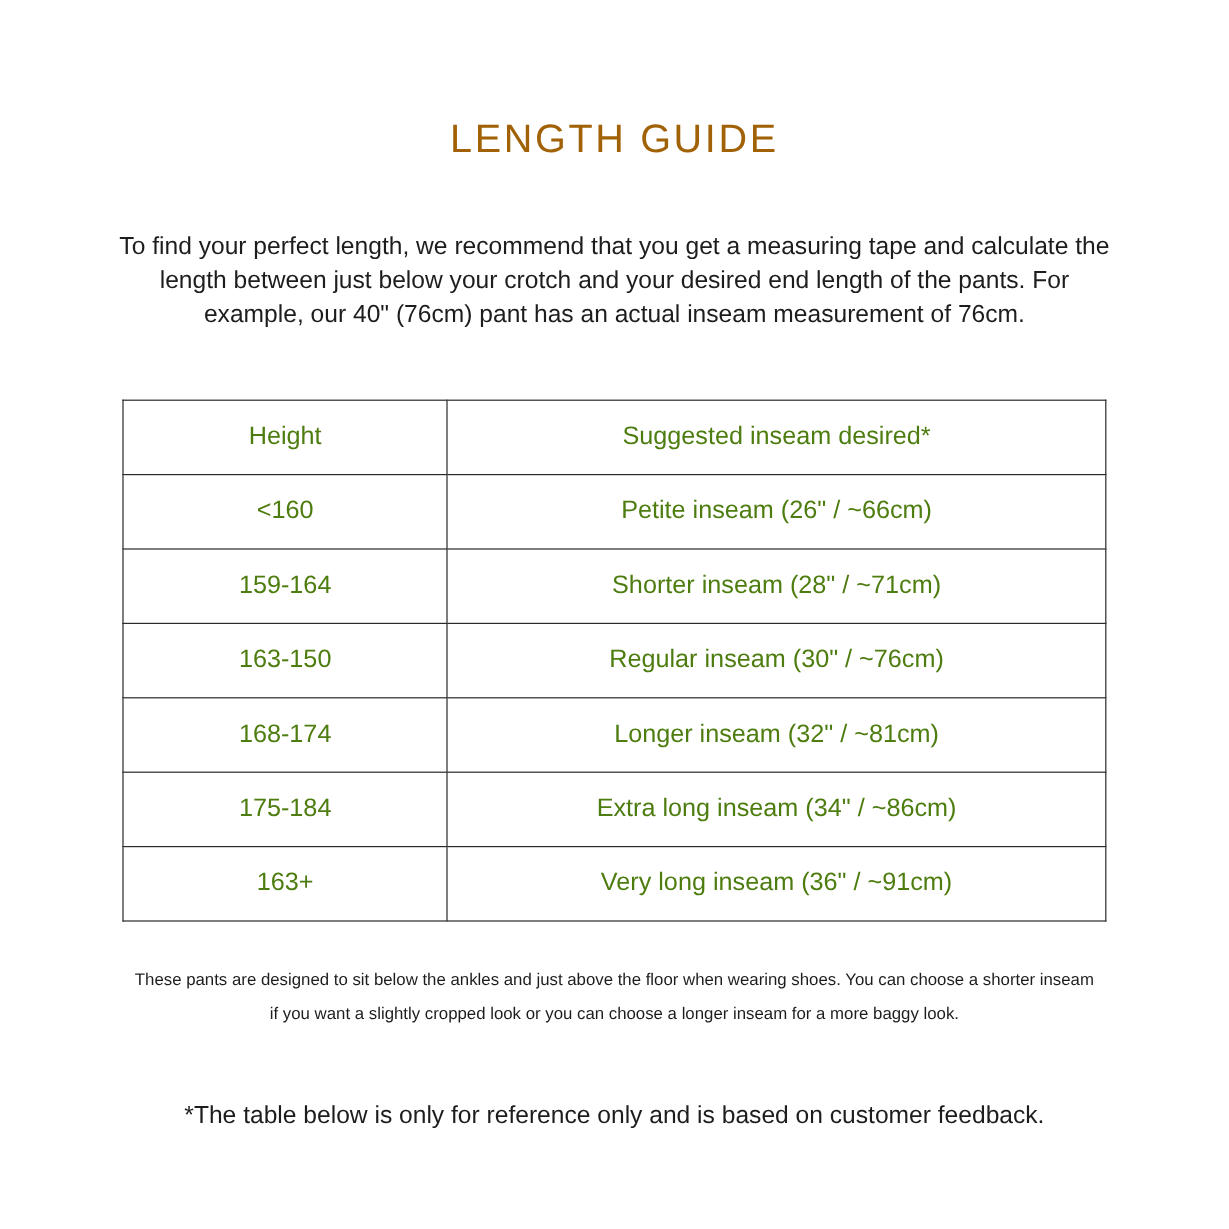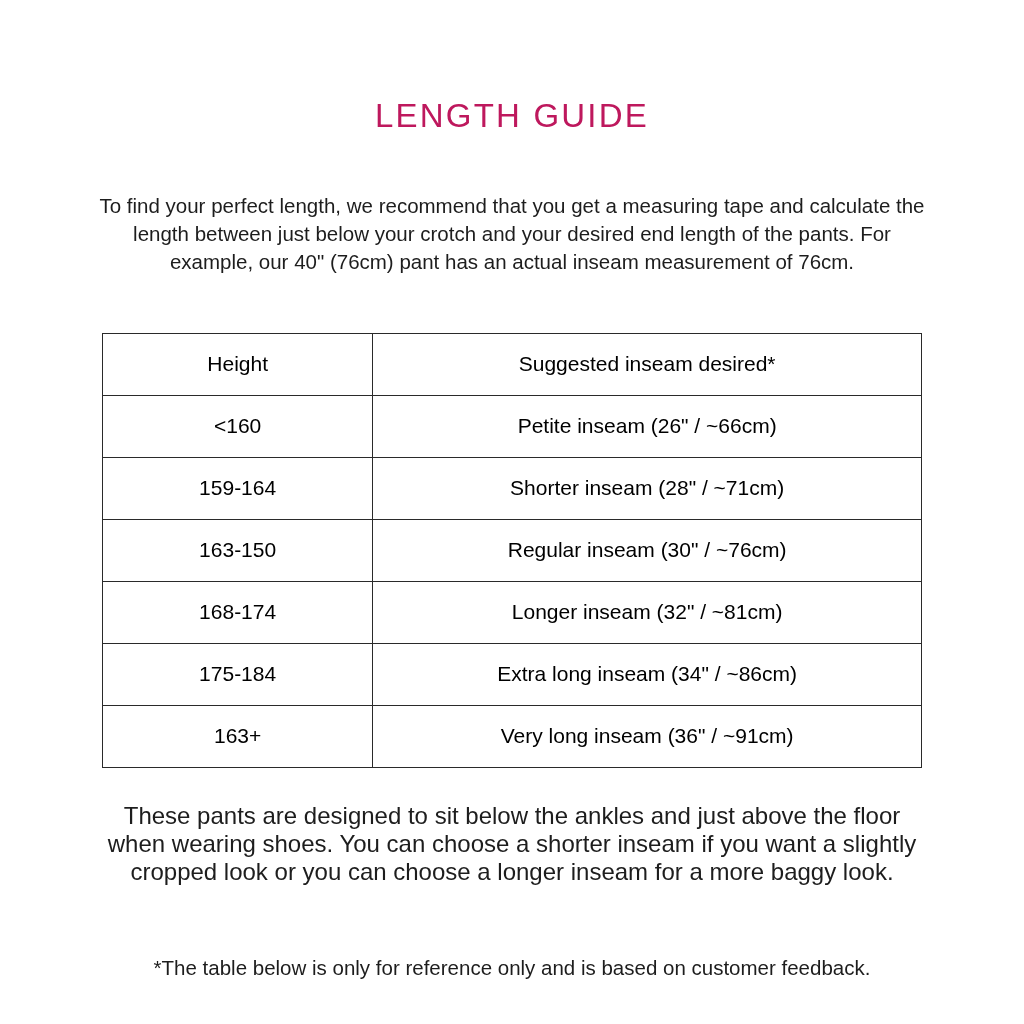--- a/index.html
+++ b/index.html
@@ -22,21 +22,21 @@
     padding: 0;
     display: flex;
     flex-direction: column;
     align-items: center;
   }
   .title {
     margin-top: 98px;
     font-size: 33px;
     letter-spacing: 2.2px;
     font-weight: 400;
-    color: #be185d;
+    color: #a16207;
     text-align: center;
     line-height: 1.1;
   }
   .intro {
     margin-top: 36px;
     width: 826px;
     text-align: center;
     font-size: 20.5px;
     line-height: 28px;
     color: #1d1d1d;
@@ -51,30 +51,30 @@
     width: 100%;
     table-layout: fixed;
   }
   table.size-table td {
     border: 1px solid #2a2a2a;
     height: 61px;
     text-align: center;
     vertical-align: middle;
     font-size: 21px;
     font-weight: 400;
-    color: #000000;
+    color: #4d7c0f;
     padding: 0 6px;
   }
   table.size-table col.c1 { width: 33%; }
   table.size-table col.c2 { width: 67%; }
   .notes {
     margin-top: 34px;
     width: 810px;
     text-align: center;
-    font-size: 24px;
+    font-size: 14px;
     line-height: 28px;
     color: #1d1d1d;
   }
   .footnote {
     margin-top: 44px;
     width: 830px;
     text-align: center;
     font-size: 20.5px;
     line-height: 28px;
     color: #1d1d1d;

